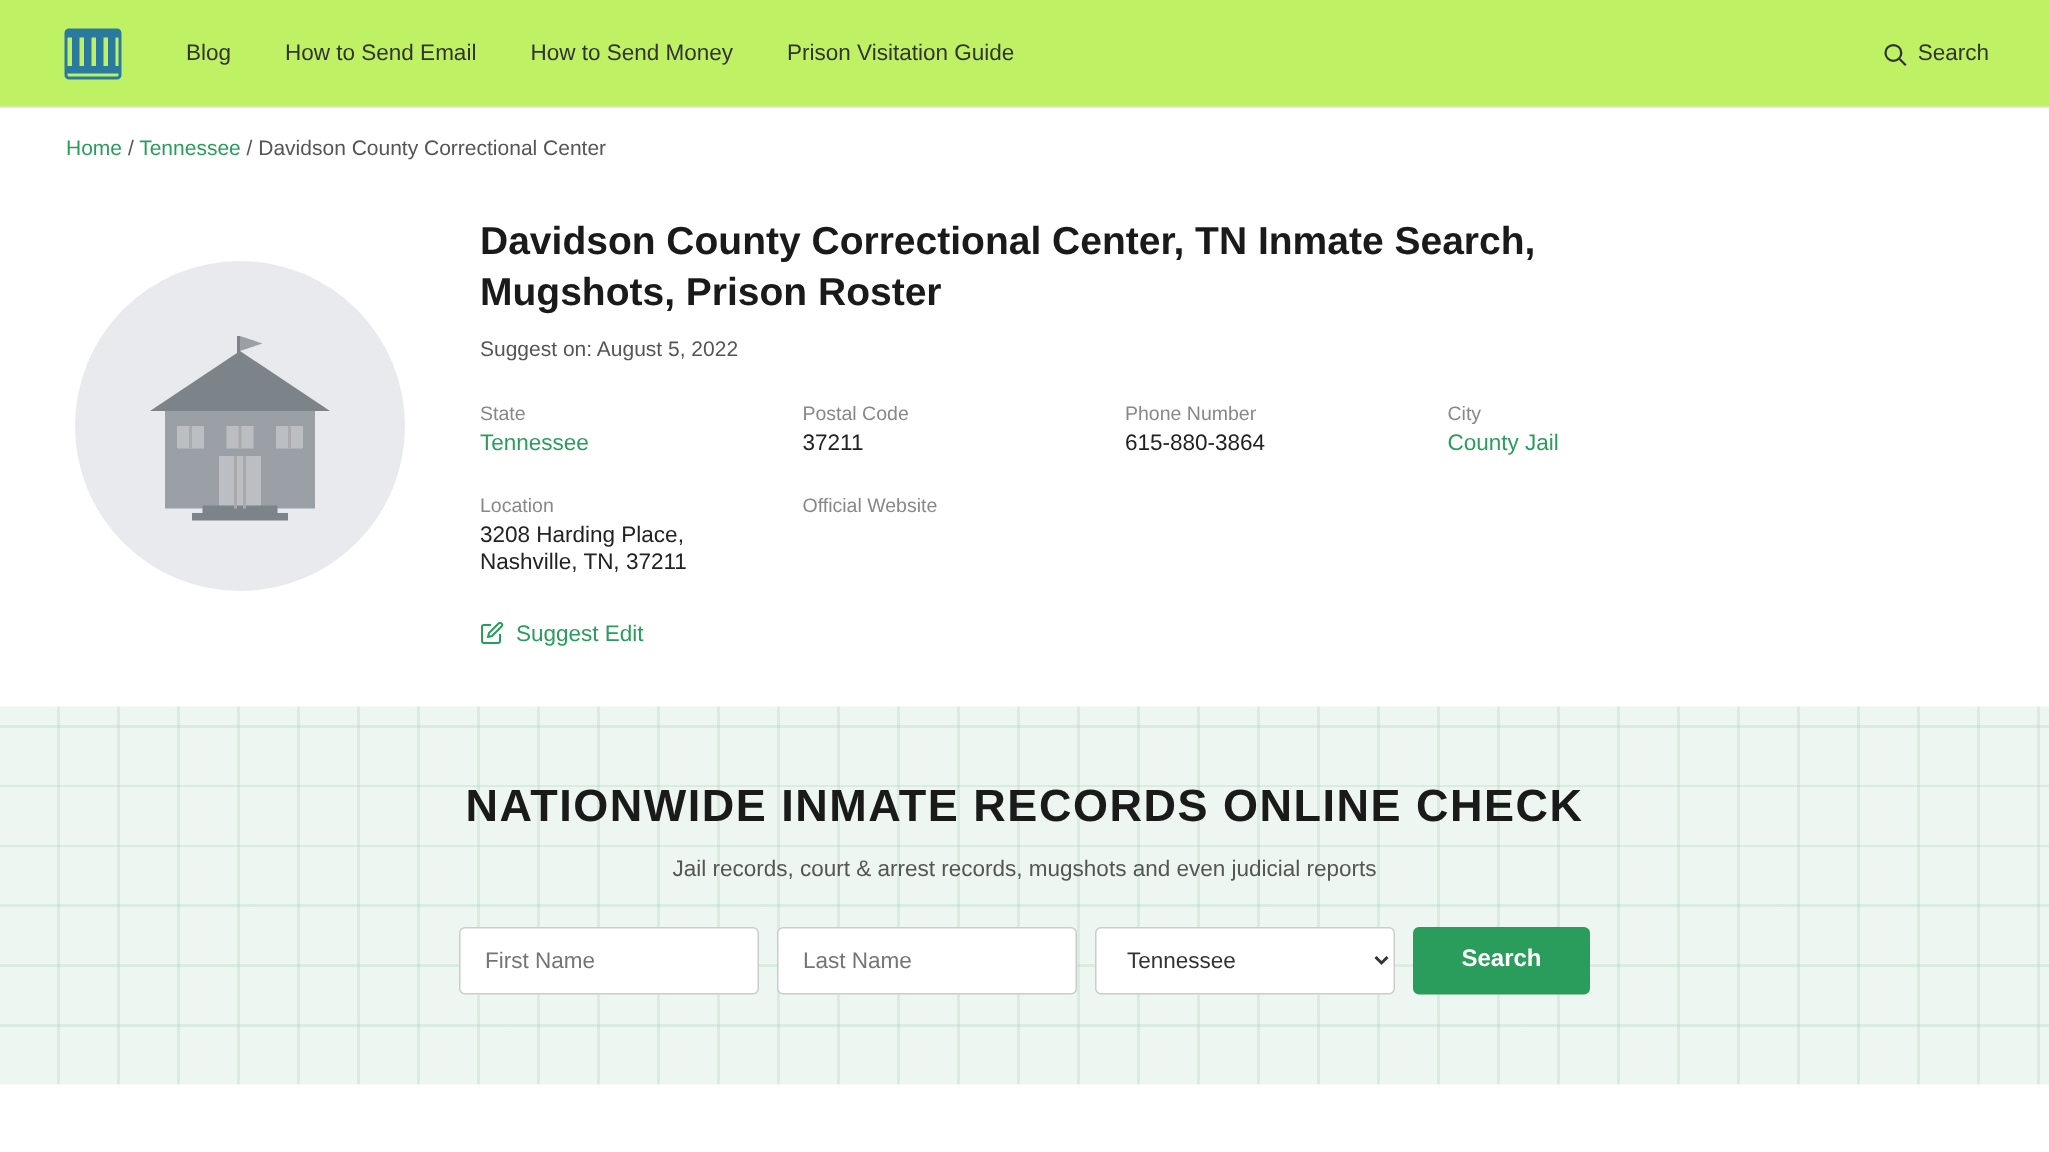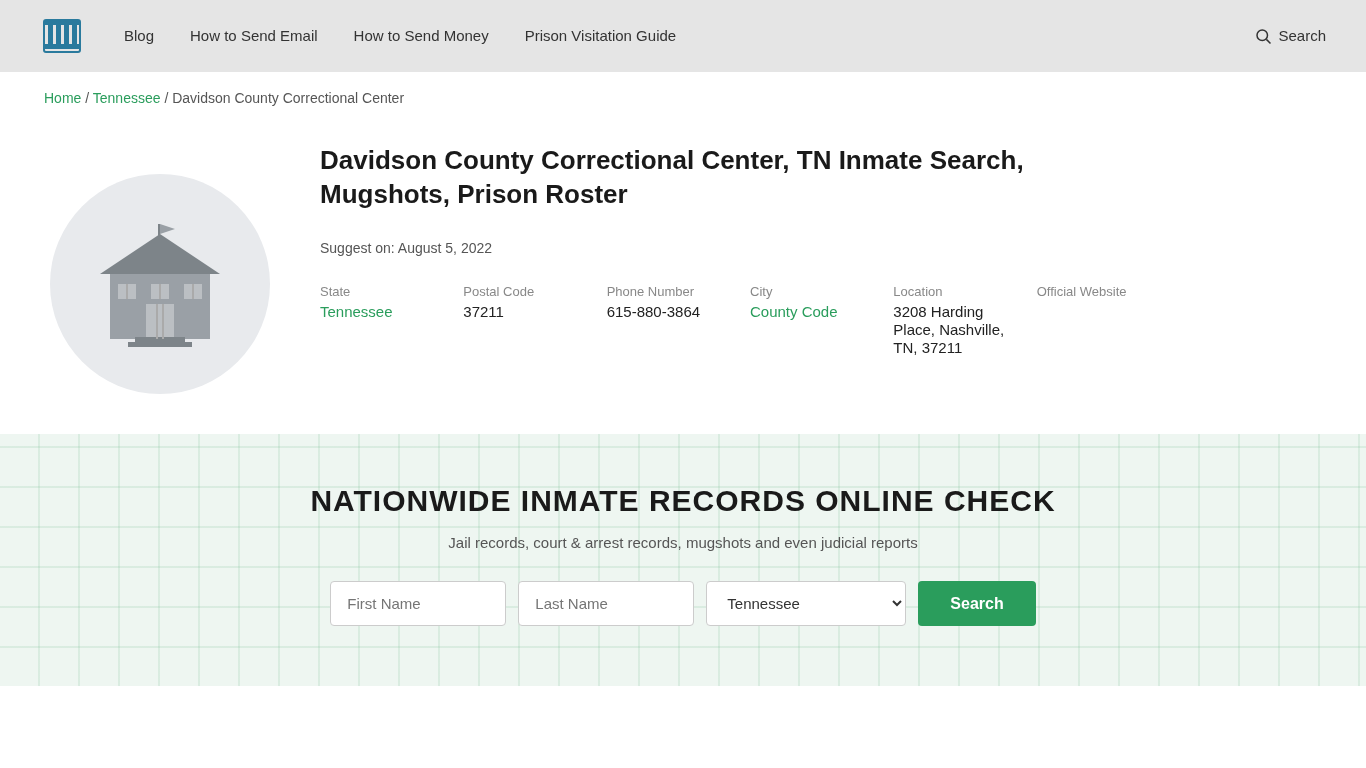--- a/index.html
+++ b/index.html
@@ -5,21 +5,21 @@
     * { box-sizing: border-box; margin: 0; padding: 0; }
     body { font-family: 'Georgia', serif; background: #fff; color: #333; font-size: 15px; }
 
     
     header {
       display: flex;
       align-items: center;
       padding: 0 40px;
       height: 72px;
       border-bottom: 1px solid #e5e5e5;
-      background: #e5e5e5;
+      background: #bef264;
     }
     .logo {
       display: flex;
       align-items: center;
       margin-right: 40px;
     }
     .logo svg {
       width: 44px;
       height: 44px;
     }
@@ -87,32 +87,32 @@
       justify-content: center;
     }
     .facility-details {
       flex: 1;
     }
     .facility-details h1 {
       font-size: 26px;
       font-weight: bold;
       color: #1a1a1a;
       line-height: 1.3;
-      margin-bottom: 28px;
+      margin-bottom: 12px;
       font-family: Arial, sans-serif;
     }
     .updated-on {
       font-size: 14px;
       color: #555;
       margin-bottom: 28px;
       font-family: Arial, sans-serif;
     }
     .info-grid {
       display: grid;
-      grid-template-columns: 1fr 1fr 1fr 1fr 1fr 1fr;
+      grid-template-columns: 1fr 1fr 1fr 1fr;
       gap: 24px 20px;
       margin-bottom: 30px;
     }
     .info-cell label {
       display: block;
       font-size: 13px;
       color: #888;
       margin-bottom: 4px;
       font-family: Arial, sans-serif;
     }
@@ -183,21 +183,21 @@
       display: flex;
       justify-content: center;
       gap: 12px;
       flex-wrap: wrap;
     }
     .search-form input {
       padding: 8px 16px;
       border: 1.5px solid #ccc;
       border-radius: 4px;
       font-size: 15px;
-      width: 176px;
+      width: 200px;
       font-family: Arial, sans-serif;
       background: #fff;
       color: #aaa;
       outline: none;
     }
     .search-form select {
       padding: 12px 16px;
       border: 1.5px solid #ccc;
       border-radius: 4px;
       font-size: 15px;
@@ -308,31 +308,38 @@
       <div class="info-cell">
         <label>Postal Code</label>
         <span class="value">37211</span>
       </div>
       <div class="info-cell">
         <label>Phone Number</label>
         <span class="value">615-880-3864</span>
       </div>
       <div class="info-cell">
         <label>City</label>
-        <a href="#" class="value link">County Code</a>
+        <a href="#" class="value link">County Jail</a>
       </div>
       <div class="info-cell">
         <label>Location</label>
         <span class="value">3208 Harding Place, Nashville, TN, 37211</span>
       </div>
       <div class="info-cell">
         <label>Official Website</label>
       </div>
     </div>
 
+    <a href="#" class="suggest-edit">
+      <svg width="16" height="16" viewBox="0 0 24 24" fill="none" stroke="#2a9d5c" stroke-width="2">
+        <path d="M11 4H4a2 2 0 0 0-2 2v14a2 2 0 0 0 2 2h14a2 2 0 0 0 2-2v-7"></path>
+        <path d="M18.5 2.5a2.121 2.121 0 0 1 3 3L12 15l-4 1 1-4 9.5-9.5z"></path>
+      </svg>
+      <span>Suggest Edit</span>
+    </a>
   </div>
 </div>
 
 <div class="inmate-records">
   <h2>NATIONWIDE INMATE RECORDS ONLINE CHECK</h2>
   <p>Jail records, court &amp; arrest records, mugshots and even judicial reports</p>
   <div class="search-form">
     <input type="text" placeholder="First Name" style="">
     <input type="text" placeholder="Last Name" style="">
     <select><option value="Tennessee">Tennessee</option><option value="Alabama">Alabama</option><option value="Alaska">Alaska</option><option value="Arizona">Arizona</option><option value="Arkansas">Arkansas</option><option value="California">California</option><option value="Colorado">Colorado</option><option value="Connecticut">Connecticut</option><option value="Delaware">Delaware</option><option value="Florida">Florida</option><option value="Georgia">Georgia</option><option value="Hawaii">Hawaii</option><option value="Idaho">Idaho</option><option value="Illinois">Illinois</option><option value="Indiana">Indiana</option><option value="Iowa">Iowa</option><option value="Kansas">Kansas</option><option value="Kentucky">Kentucky</option><option value="Louisiana">Louisiana</option><option value="Maine">Maine</option><option value="Maryland">Maryland</option><option value="Massachusetts">Massachusetts</option><option value="Michigan">Michigan</option><option value="Minnesota">Minnesota</option><option value="Mississippi">Mississippi</option><option value="Missouri">Missouri</option><option value="Montana">Montana</option><option value="Nebraska">Nebraska</option><option value="Nevada">Nevada</option><option value="New Hampshire">New Hampshire</option><option value="New Jersey">New Jersey</option><option value="New Mexico">New Mexico</option><option value="New York">New York</option><option value="North Carolina">North Carolina</option><option value="North Dakota">North Dakota</option><option value="Ohio">Ohio</option><option value="Oklahoma">Oklahoma</option><option value="Oregon">Oregon</option><option value="Pennsylvania">Pennsylvania</option><option value="Rhode Island">Rhode Island</option><option value="South Carolina">South Carolina</option><option value="South Dakota">South Dakota</option><option value="Texas">Texas</option><option value="Utah">Utah</option><option value="Vermont">Vermont</option><option value="Virginia">Virginia</option><option value="Washington">Washington</option><option value="West Virginia">West Virginia</option><option value="Wisconsin">Wisconsin</option><option value="Wyoming">Wyoming</option></select>

